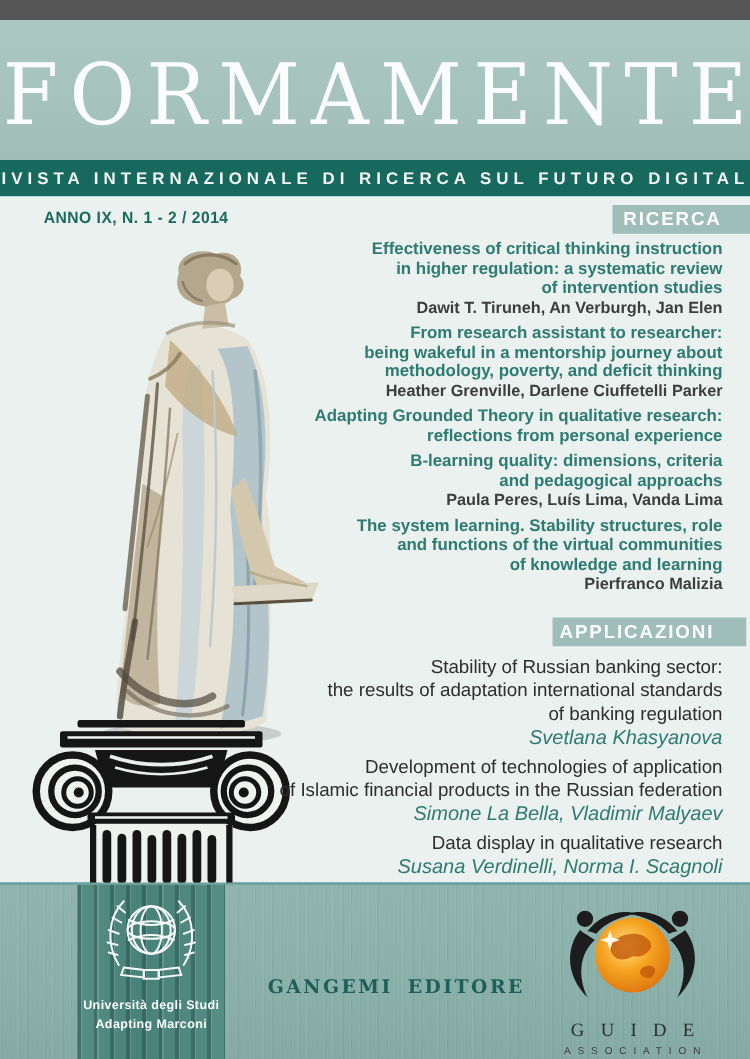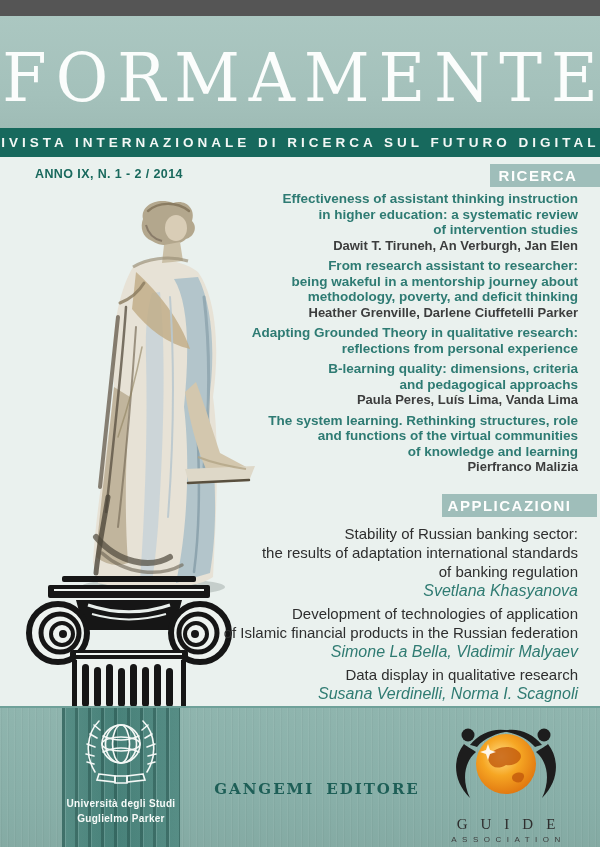--- a/index.html
+++ b/index.html
@@ -171,22 +171,22 @@
         <rect x="148" y="92" width="7" height="39" rx="3.5"></rect>
       </g>
     </svg>
 
     <div class="issue-label">ANNO IX, N. 1 - 2 / 2014</div>
     <div class="badge badge-ricerca">RICERCA</div>
 
     <div class="articles">
       <div class="article">
         <div class="t">
-            <div>Effectiveness of assistant thinking instruction</div>
-            <div>in higher education: a systematic review</div>
+            <div>Effectiveness of critical thinking instruction</div>
+            <div>in higher regulation: a systematic review</div>
             <div>of intervention studies</div>
           </div>
         <div class="au">Dawit T. Tiruneh, An Verburgh, Jan Elen</div>
       </div>
       <div class="article">
         <div class="t">
             <div>From research assistant to researcher:</div>
             <div>being wakeful in a mentorship journey about</div>
             <div>methodology, poverty, and deficit thinking</div>
           </div>
@@ -200,21 +200,21 @@
       </div>
       <div class="article">
         <div class="t">
             <div>B-learning quality: dimensions, criteria</div>
             <div>and pedagogical approachs</div>
           </div>
         <div class="au">Paula Peres, Luís Lima, Vanda Lima</div>
       </div>
       <div class="article">
         <div class="t">
-            <div>The system learning. Rethinking structures, role</div>
+            <div>The system learning. Stability structures, role</div>
             <div>and functions of the virtual communities</div>
             <div>of knowledge and learning</div>
           </div>
         <div class="au">Pierfranco Malizia</div>
       </div>
     </div>
 
     <div class="badge badge-applicazioni">APPLICAZIONI</div>
     <div class="articles-applicazioni">
       <div class="article">
@@ -259,21 +259,21 @@
           <path d="M74,58 C84,42 83,20 70,7"></path>
           <path d="M75,50 l7,-2 M75,42 l8,-2 M74,33 l8,-3 M72,24 l7,-4 M69,16 l6,-5"></path>
 
           <path d="M26,60 L42,62 L42,68 L24,66 Z"></path>
           <path d="M70,60 L54,62 L54,68 L72,66 Z"></path>
           <path d="M42,62 L54,62 L54,69 L42,69 Z"></path>
         </g>
       </svg>
       <div class="univ-text">
         <div>Università degli Studi</div>
-        <div>Guglielmo Parker</div>
+        <div>Adapting Marconi</div>
       </div>
     </div>
 
     <div class="publisher">
       <span>GANGEMI</span>
       <svg width="10" height="14" viewBox="0 0 10 14" aria-hidden="true">
         <g stroke="#d6e4e0" stroke-width="1.4" fill="none" stroke-linecap="round">
           <path d="M2,1 h6"></path>
           <path d="M5,1 v2.5 C8,4.5 8.5,8 5,9.5 C1.5,8 2,4.5 5,3.5"></path>
           <path d="M3,12.5 h4"></path>

